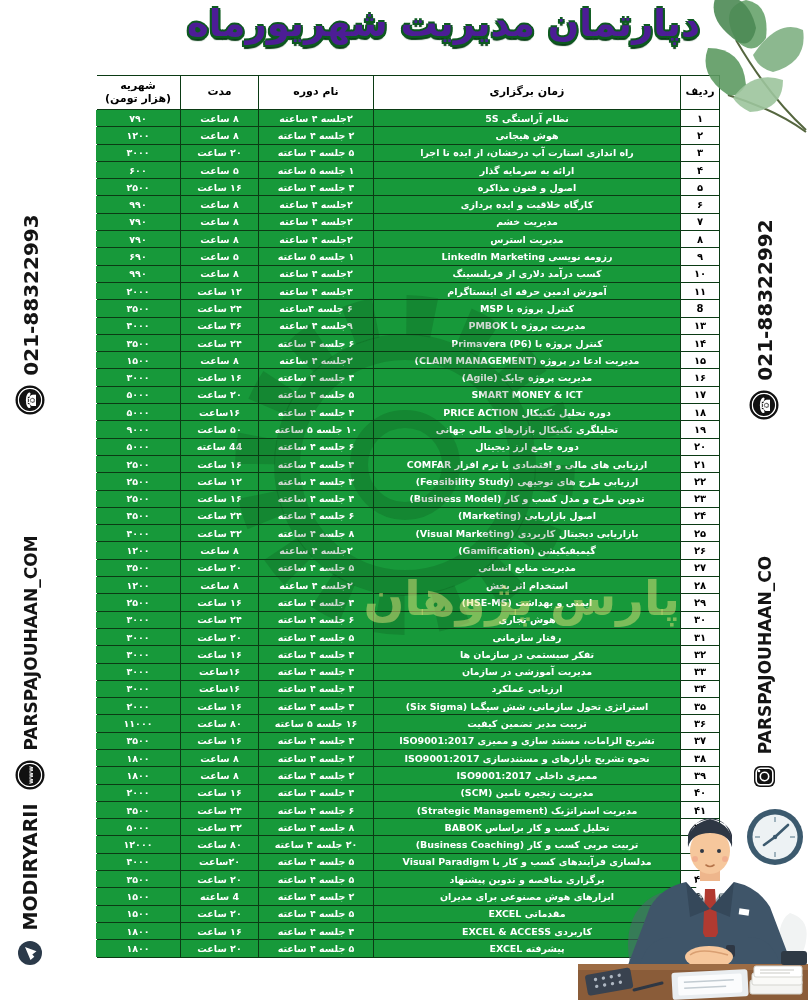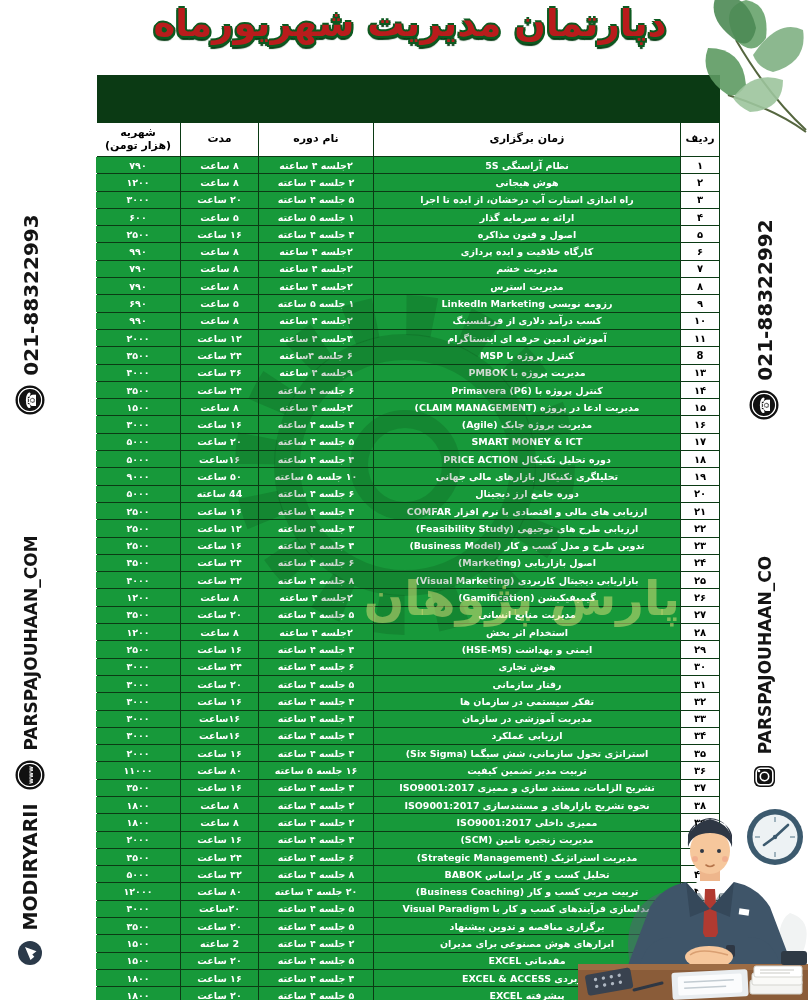--- a/index.html
+++ b/index.html
@@ -2,34 +2,34 @@
 <html><head>
 <meta charset="utf-8">
 <style>
   html,body{margin:0;padding:0;}
   body{
     width:808px;height:1000px;position:relative;overflow:hidden;background:#ffffff;
     font-family:"DejaVu Sans",sans-serif;
   }
   
   .title{
-    position:absolute;top:2px;left:120px;width:580px;text-align:center;direction:rtl;
-    font-size:37px;font-weight:bold;color:#b91c1c;letter-spacing:1px;
+    position:absolute;top:2px;left:120px;width:580px;direction:rtl;
+    font-size:37px;font-weight:bold;color:#4c1d95;letter-spacing:1px;
     text-shadow:-2px 0 0 #0d5a20,2px 0 0 #0d5a20,0 -2px 0 #0d5a20,0 2px 0 #0d5a20,
                 -2px 2px 0 #0d5a20,2px 2px 0 #0d5a20,0 4px 1px #0a3f17;
     z-index:2;
   }
   
   .table-wrap{position:absolute;left:97px;top:75px;width:621px;z-index:1;
     border:1px solid #0b3a14;background:#0b3a14;}
   .hgrid,.bgrid{display:grid;direction:rtl;grid-template-columns:38px 306px 114px 77px 84px;gap:1px;background:#0b3a14;}
   .hgrid{margin-bottom:1px;}
   .cell{display:flex;align-items:center;justify-content:center;text-align:center;
     padding:0 3px;white-space:nowrap;overflow:hidden;direction:rtl;}
-  .th{background:#ffffff;color:#000;font-weight:bold;font-size:11px;height:33px;line-height:1.15;margin-top:47px;}
+  .th{background:#ffffff;color:#000;font-weight:bold;font-size:11px;height:33px;line-height:1.15;}
   .th.fee{flex-direction:column;}
   .bgrid{grid-auto-rows:16.3px;}
   .trow{display:contents;}
   .green{background:#17993a;color:#ffffff;font-weight:bold;font-size:9.5px;}
   .c-no{background:#ffffff;color:#000;font-weight:bold;font-size:10px;}
   
   .watermark{position:absolute;left:140px;top:250px;width:540px;height:430px;z-index:3;pointer-events:none;}
   .wm-fa{position:absolute;left:0;right:0;top:320px;direction:rtl;
     font-size:48px;font-weight:bold;color:rgba(235,228,125,0.48);}
   .wm-en{position:absolute;left:0;right:0;top:262px;text-align:center;
@@ -433,21 +433,21 @@
     <div class="cell green">برگزاری مناقصه و تدوین پیشنهاد</div>
     <div class="cell green">۵ جلسه ۴ ساعته</div>
     <div class="cell green">۲۰ ساعت</div>
     <div class="cell green">۳۵۰۰</div>
   </div>
 
   <div class="trow">
     <div class="cell c-no">۴۶</div>
     <div class="cell green">ابزارهای هوش مصنوعی برای مدیران</div>
     <div class="cell green">۲ جلسه ۴ ساعته</div>
-    <div class="cell green">2 ساعته</div>
+    <div class="cell green">4 ساعته</div>
     <div class="cell green">۱۵۰۰</div>
   </div>
 
   <div class="trow">
     <div class="cell c-no">۴۷</div>
     <div class="cell green">مقدماتی EXCEL</div>
     <div class="cell green">۵ جلسه ۴ ساعته</div>
     <div class="cell green">۲۰ ساعت</div>
     <div class="cell green">۱۵۰۰</div>
   </div>

